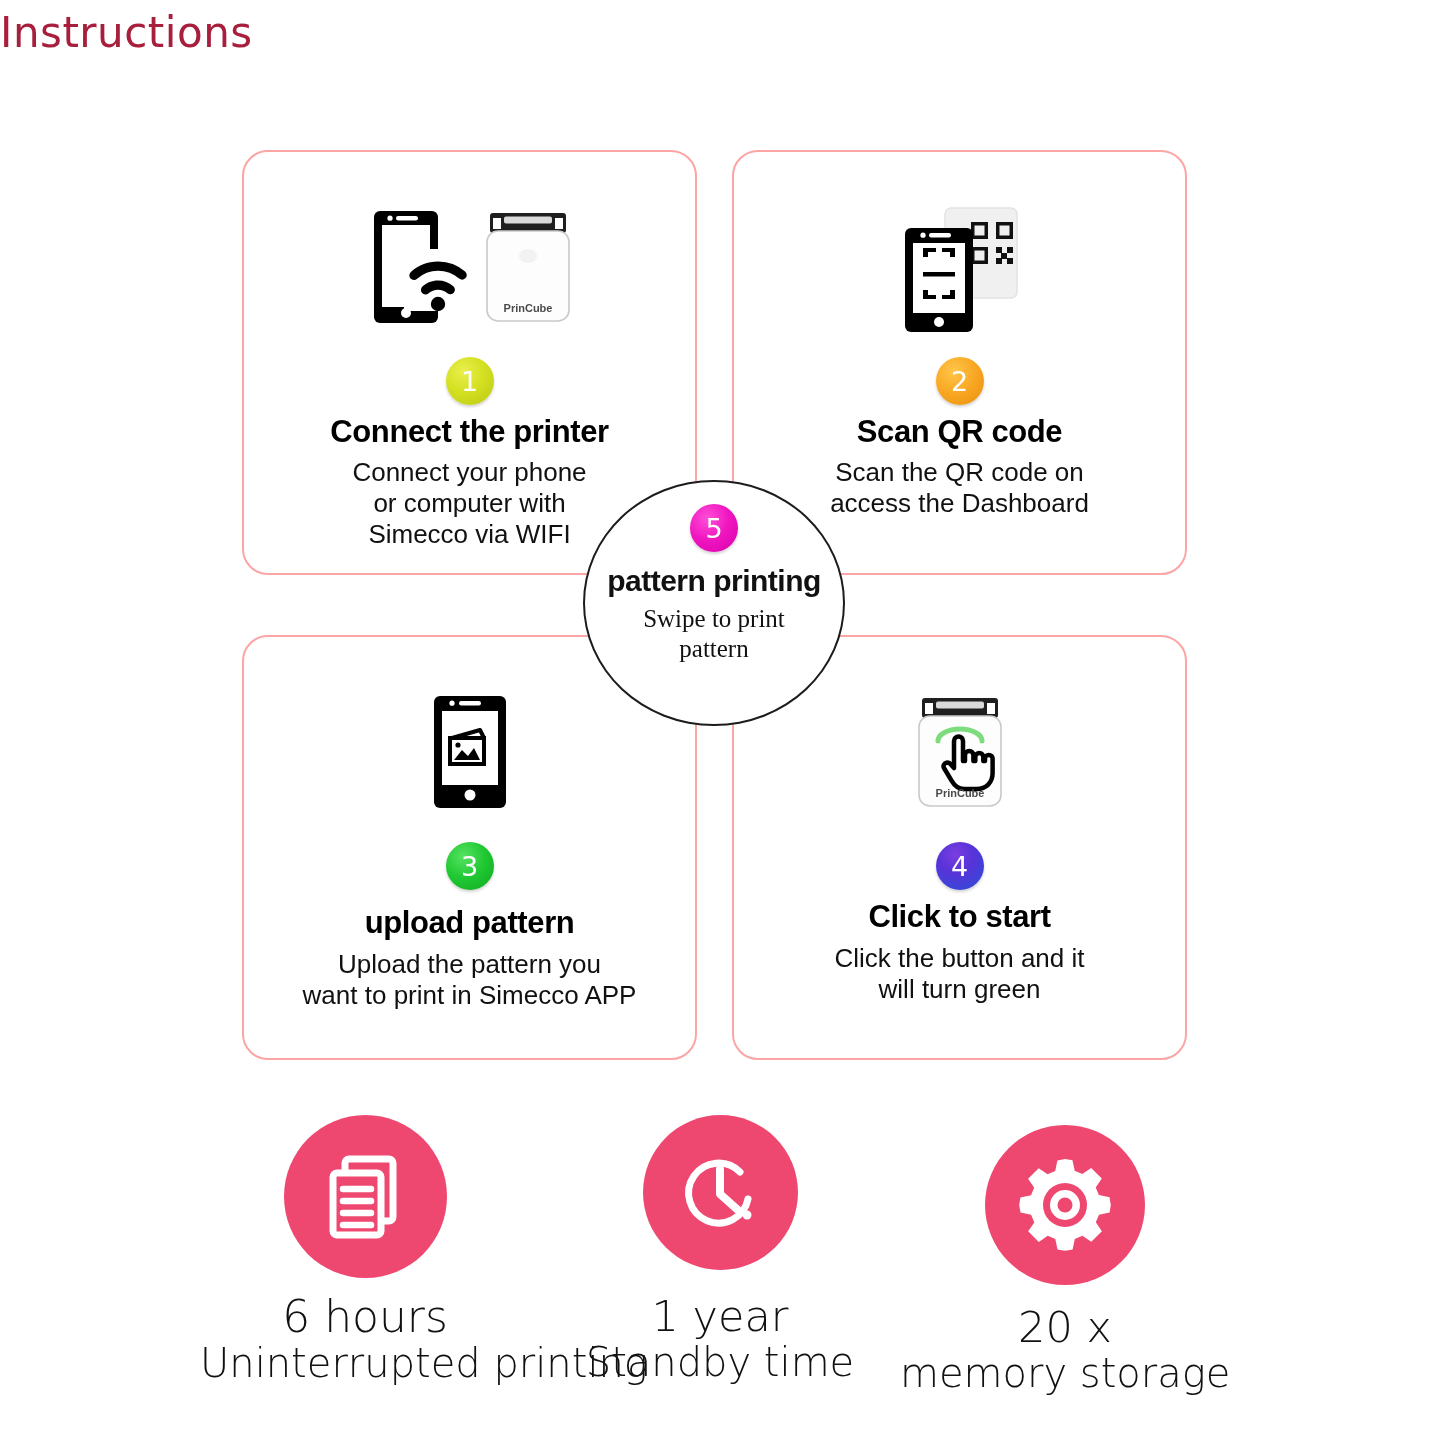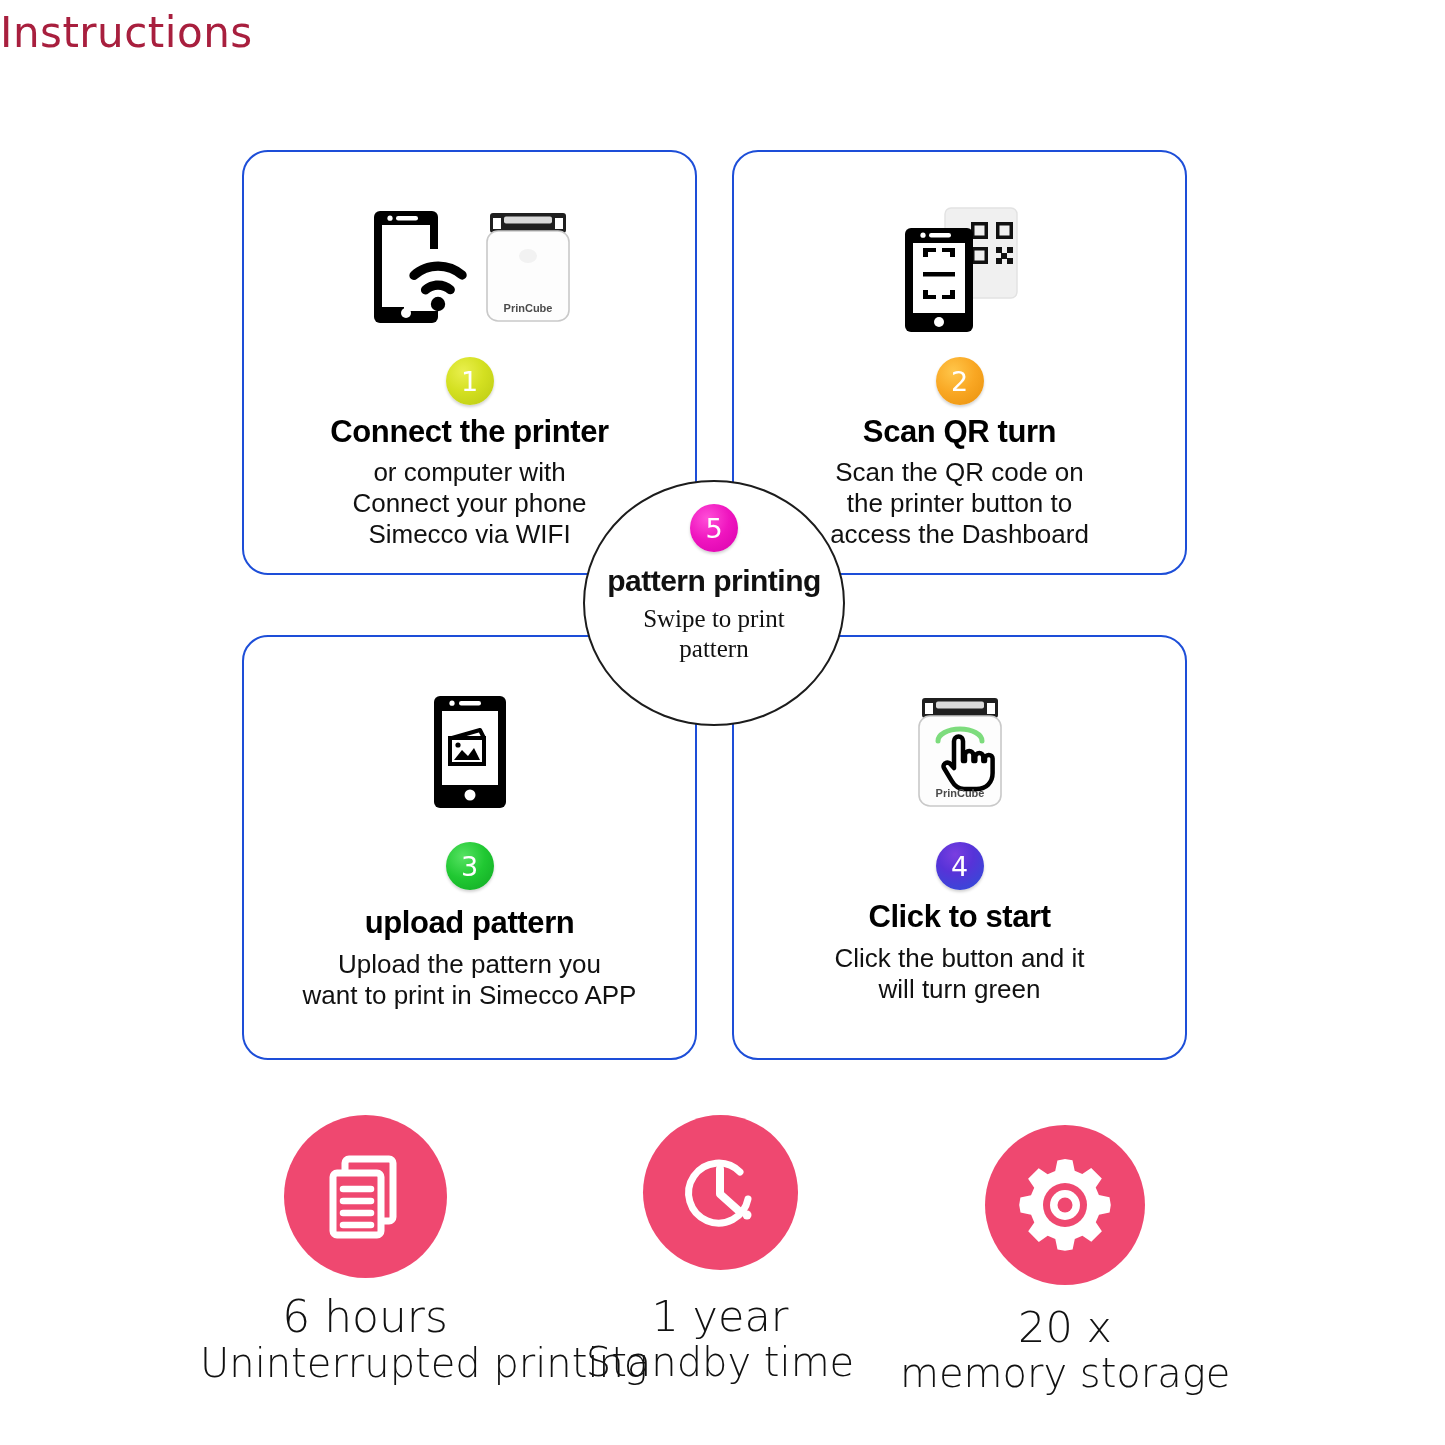--- a/index.html
+++ b/index.html
@@ -9,21 +9,21 @@
   .title{
     position:absolute;left:0;top:8px;width:1445px;
     font-size:42px;font-weight:400;color:#a81f3e;letter-spacing:.5px;
     font-family:"DejaVu Sans",sans-serif;
   }
 
   
   .grid{position:absolute;left:242px;top:150px;width:960px;height:910px;}
   .panel{
     position:absolute;width:455px;height:425px;
-    border:2px solid #1d4ed8;border-radius:26px;background:#fff;
+    border:2px solid #fca5a5;border-radius:26px;background:#fff;
     box-sizing:border-box;
   }
   .p1{left:0;top:0;}
   .p2{left:490px;top:0;}
   .p3{left:0;top:485px;}
   .p4{left:490px;top:485px;}
 
   .art{position:absolute;left:0;top:40px;width:100%;height:150px;display:flex;align-items:center;justify-content:center;gap:14px;}
   .badge{
     position:absolute;top:205px;left:50%;transform:translateX(-50%);
@@ -111,22 +111,22 @@
         <rect x="11" y="10" width="8" height="11" fill="#fff"></rect>
         <rect x="73" y="10" width="8" height="11" fill="#fff"></rect>
         <rect x="5" y="23" width="82" height="90" rx="11" fill="#fdfdfd" stroke="#c9c9c9" stroke-width="1.6"></rect>
         <ellipse cx="46" cy="48" rx="9" ry="7" fill="#f2f2f2"></ellipse>
         <text x="46" y="104" font-family="'Liberation Sans',sans-serif" font-size="11" fill="#4b4b4b" text-anchor="middle" font-weight="bold">PrinCube</text>
       </svg>
     </div>
     <div class="badge b1">1</div>
     <div class="ptitle">Connect the printer</div>
     <div class="pbody">
+      <span>Connect your phone</span>
       <span>or computer with</span>
-      <span>Connect your phone</span>
       <span>Simecco via WIFI</span>
     </div>
   </div>
 
   <div class="panel p2">
     <div class="art" style="gap:0;">
       <svg class="icon-wrap" width="132" height="130" viewBox="0 0 132 130" style="margin-left:10px;">
 
         <path d="M52 6h60a6 6 0 016 6v78a6 6 0 01-6 6H52a6 6 0 01-6-6V12a6 6 0 016-6z" fill="#f0f0f0" stroke="#e2e2e2" stroke-width="1.4"></path>
 
@@ -154,24 +154,23 @@
             <path d="M24 29h5v-5h8v-4h-13z"></path>
               <path d="M56 29h-5v-5h-8v-4h13z"></path>
             <path d="M24 62h5v5h8v4h-13z"></path>
               <path d="M56 62h-5v5h-8v4h13z"></path>
             <rect x="24" y="44" width="32" height="4.5"></rect>
           </g>
         </g>
       </svg>
     </div>
     <div class="badge b2">2</div>
-    <div class="ptitle">Scan QR turn</div>
+    <div class="ptitle">Scan QR code</div>
     <div class="pbody">
       <span>Scan the QR code on</span>
-      <span>the printer button to</span>
       <span>access the Dashboard</span>
     </div>
   </div>
 
   <div class="panel p3">
     <div class="art">
       <svg class="icon-wrap" width="76" height="112" viewBox="0 0 76 112">
         <path fill="#000" d="M2 6a6 6 0 016-6h60a6 6 0 016 6v100a6 6 0 01-6 6H8a6 6 0 01-6-6z"></path>
         <rect x="10" y="15" width="56" height="74" fill="#fff"></rect>
         <rect x="27" y="5" width="22" height="4.5" rx="2.2" fill="#fff"></rect>

